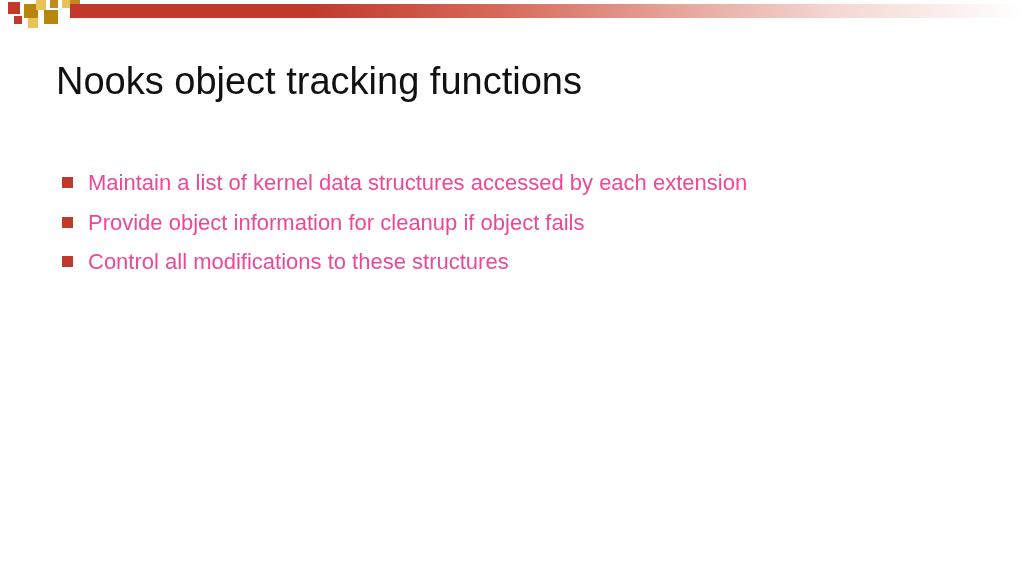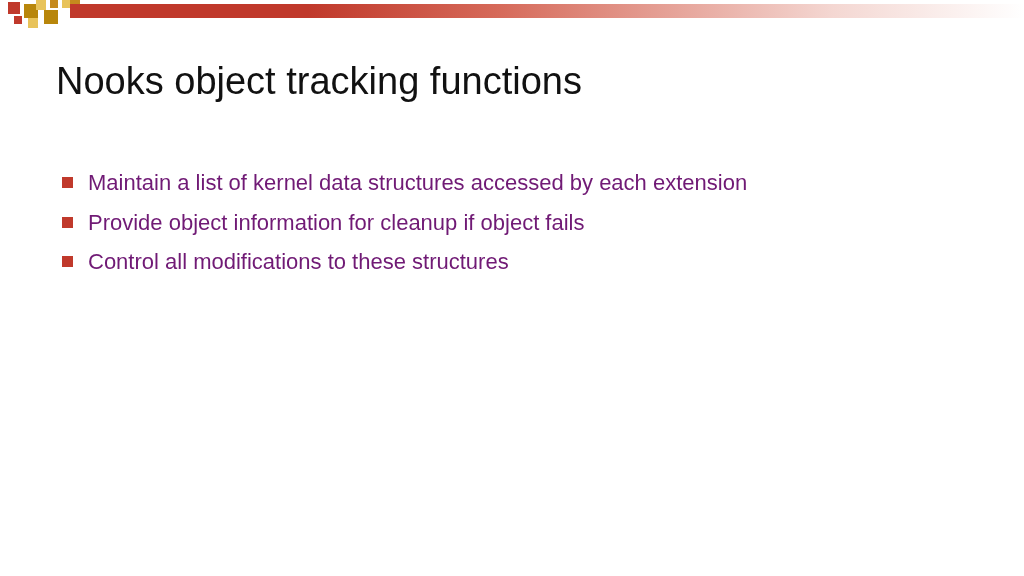--- a/index.html
+++ b/index.html
@@ -22,21 +22,21 @@
 
   .bullets {
     position: absolute; left: 56px; top: 168px; right: 120px;
     list-style: none;
   }
   .bullets li {
     position: relative;
     padding-left: 32px;
     font-size: 22px;
     line-height: 1.35;
-    color: #701a75;
+    color: #ec4899;
     margin-bottom: 10px;
   }
   .bullets li::before {
     content: "";
     position: absolute;
     left: 6px;
     top: 9px;
     width: 11px;
     height: 11px;
     background: #c0392b;

